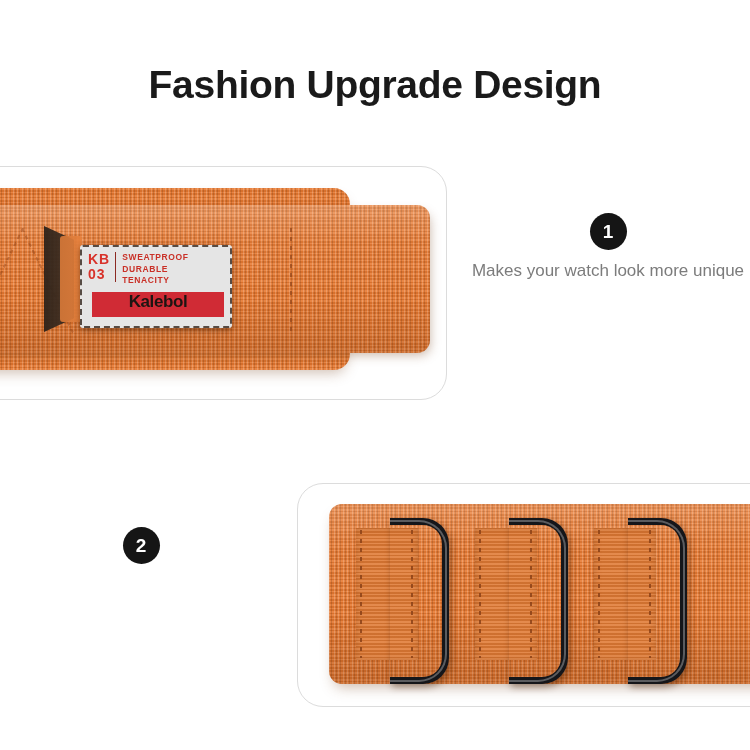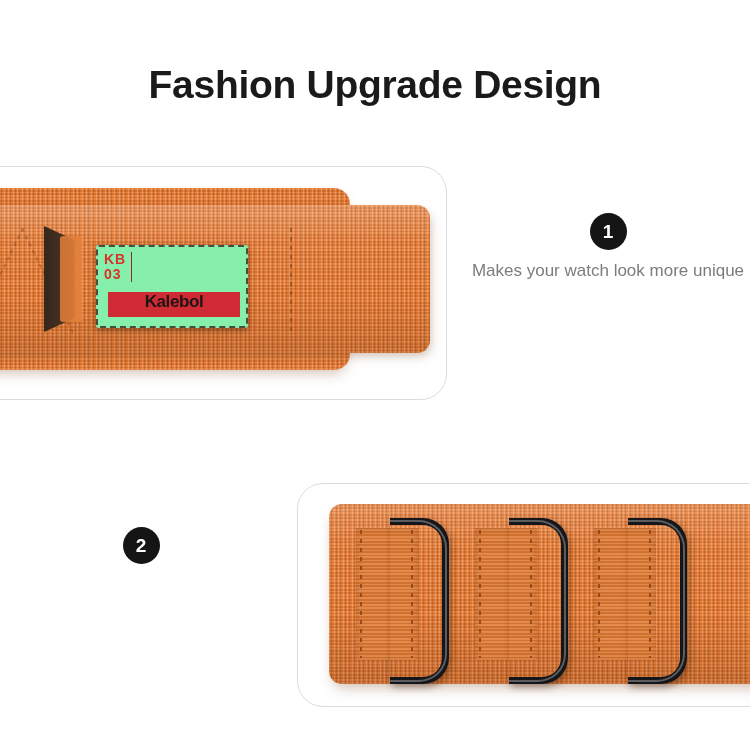--- a/index.html
+++ b/index.html
@@ -142,25 +142,25 @@
     top: 236px;
     width: 22px;
     height: 86px;
     background: linear-gradient(90deg, rgba(210,118,55,0.95), rgba(232,130,62,0.9));
     border-radius: 3px;
   }
 
   
   .label-patch {
     position: absolute;
-    left: 96px;
+    left: 80px;
     top: 245px;
     width: 152px;
     height: 83px;
-    background: #86efac;
+    background: #e5e5e5;
     border: 2px dashed rgba(70,58,50,0.9);
     border-radius: 3px;
     box-shadow: 0 2px 6px rgba(60,25,5,0.5);
     padding: 5px 6px 0 6px;
     box-sizing: border-box;
   }
   .label-top {
     display: flex;
     align-items: flex-start;
     height: 42px;
@@ -323,20 +323,25 @@
 <div class="keeper-dark"></div>
 <div class="keeper-fold"></div>
 <div class="tail-stitch"></div>
 
 <div class="label-patch">
   <div class="label-top">
     <div class="label-code">
       <div>KB</div>
       <div>03</div>
     </div>
+    <div class="label-claims">
+      <div>SWEATPROOF</div>
+      <div>DURABLE</div>
+      <div>TENACITY</div>
+    </div>
   </div>
   <div class="label-banner">
     <span class="label-brand">Kalebol</span>
   </div>
 </div>
 
 <div class="photo-card card-bottom">
 </div>
 <div class="webbing strap-buckles"></div>
 

